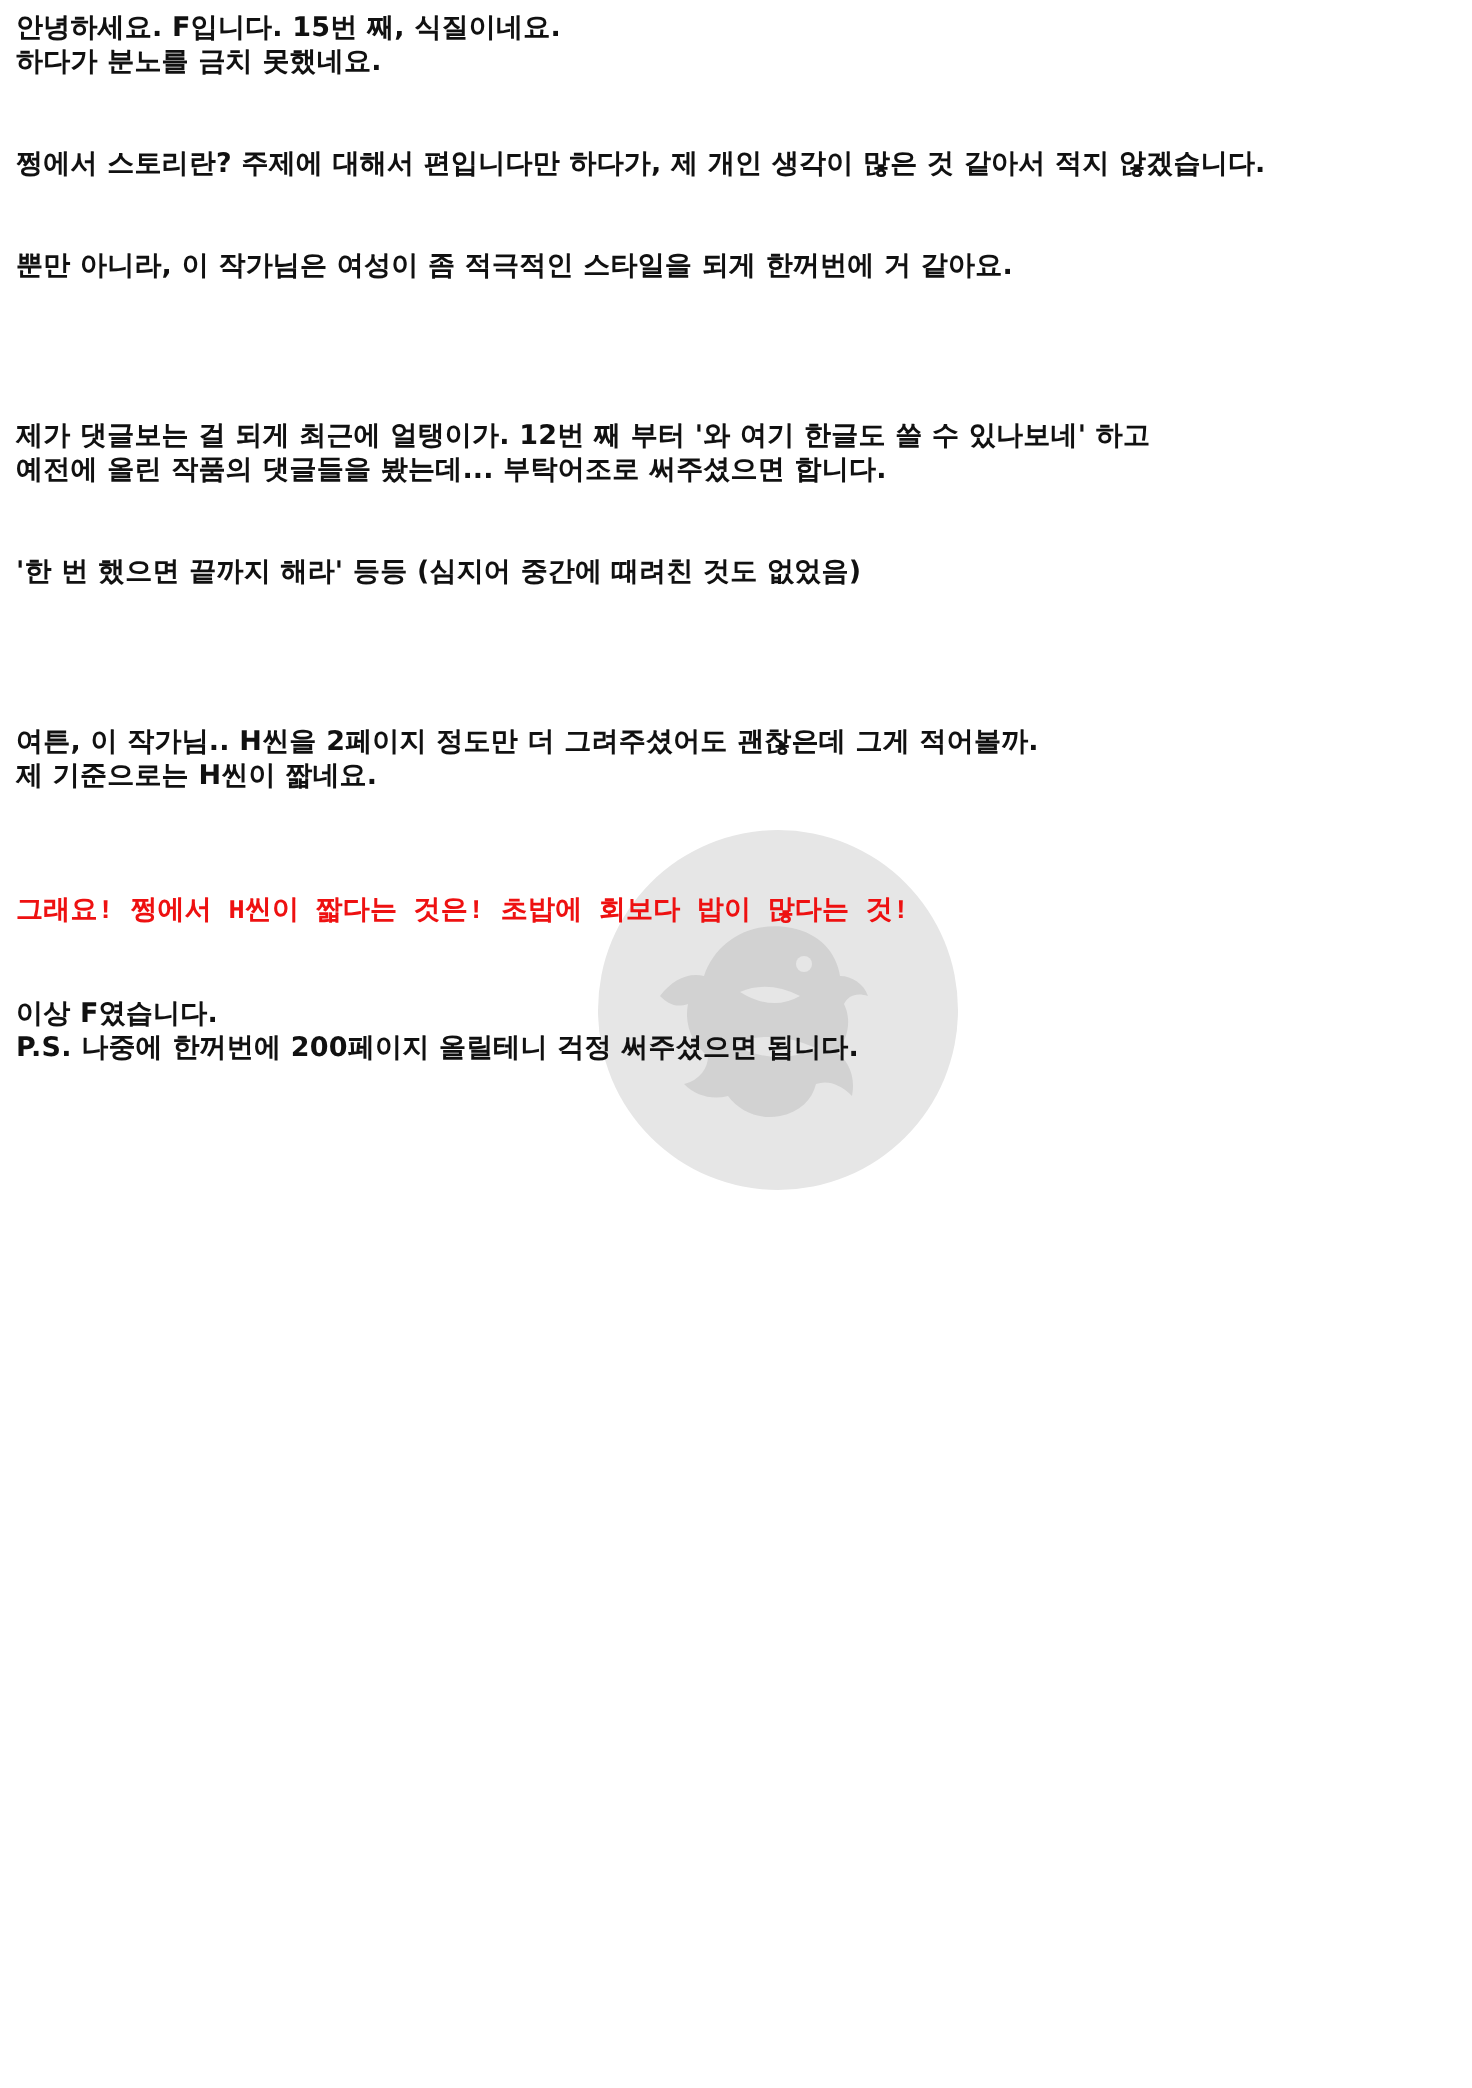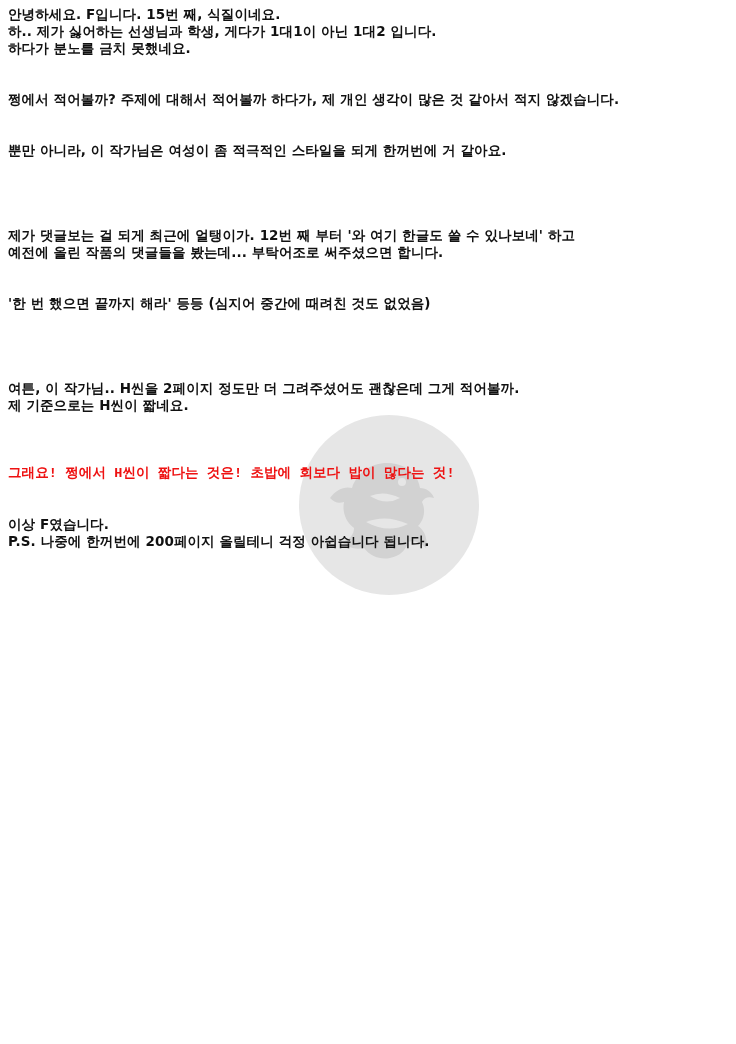--- a/index.html
+++ b/index.html
@@ -78,25 +78,24 @@
       <g fill="#e6e6e6">
         <path d="M56 66 q14 -6 30 2 q-14 8 -30 -2 Z"></path>
         <path d="M52 92 q20 -8 42 2 q-20 10 -42 -2 Z"></path>
       </g>
     </svg>
   </div>
 
   <div id="text-body">
     <div class="block">
         <div class="line">안녕하세요. F입니다. 15번 째, 식질이네요.</div>
-        <div class="line">하.. 제가 싫어하는 선생님과 학생, 게다가 1대1이 아닌 1대2 입니다.</div>
         <div class="line">하다가 분노를 금치 못했네요.</div>
         <div class="line spacer"></div>
         <div class="line spacer"></div>
-        <div class="line">쩡에서 적어볼까? 주제에 대해서 적어볼까 하다가, 제 개인 생각이 많은 것 같아서 적지 않겠습니다.</div>
+        <div class="line">쩡에서 스토리란? 주제에 대해서 편입니다만 하다가, 제 개인 생각이 많은 것 같아서 적지 않겠습니다.</div>
         <div class="line spacer"></div>
         <div class="line spacer"></div>
         <div class="line">뿐만 아니라, 이 작가님은 여성이 좀 적극적인 스타일을 되게 한꺼번에 거 같아요.</div>
         <div class="line spacer"></div>
         <div class="line spacer"></div>
         <div class="line spacer"></div>
         <div class="line spacer"></div>
         <div class="line">제가 댓글보는 걸 되게 최근에 얼탱이가. 12번 째 부터 '와 여기 한글도 쓸 수 있나보네' 하고</div>
         <div class="line">예전에 올린 작품의 댓글들을 봤는데... 부탁어조로 써주셨으면 합니다.</div>
         <div class="line spacer"></div>
@@ -108,17 +107,17 @@
         <div class="line spacer"></div>
         <div class="line">여튼, 이 작가님.. H씬을 2페이지 정도만 더 그려주셨어도 괜찮은데 그게 적어볼까.</div>
         <div class="line">제 기준으로는 H씬이 짧네요.</div>
         <div class="line spacer"></div>
         <div class="line spacer"></div>
         <div class="line spacer"></div>
         <div class="line red">그래요! 쩡에서 H씬이 짧다는 것은! 초밥에 회보다 밥이 많다는 것!</div>
         <div class="line spacer"></div>
         <div class="line spacer"></div>
         <div class="line">이상 F였습니다.</div>
-        <div class="line">P.S. 나중에 한꺼번에 200페이지 올릴테니 걱정 아쉽습니다 됩니다.</div>
+        <div class="line">P.S. 나중에 한꺼번에 200페이지 올릴테니 걱정 써주셨으면 됩니다.</div>
       </div>
   </div>
 
 </div>
 
 </body></html>

